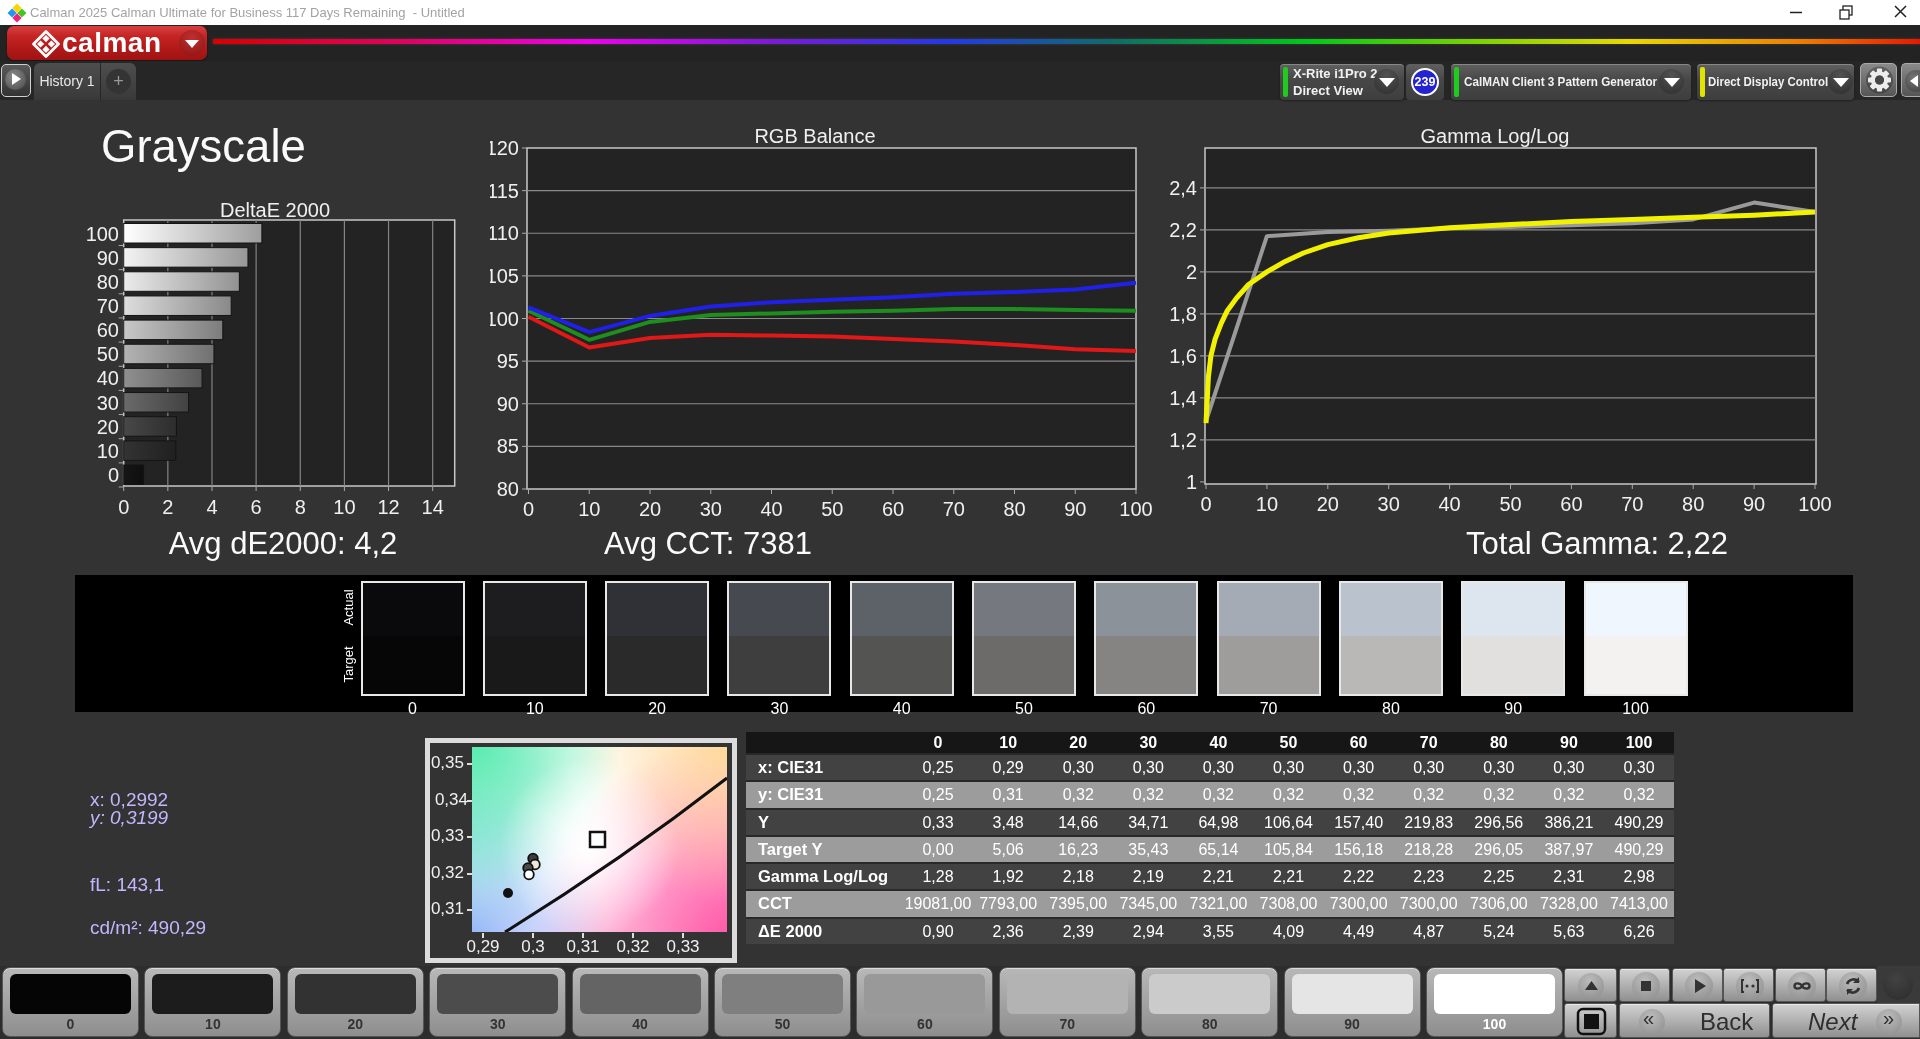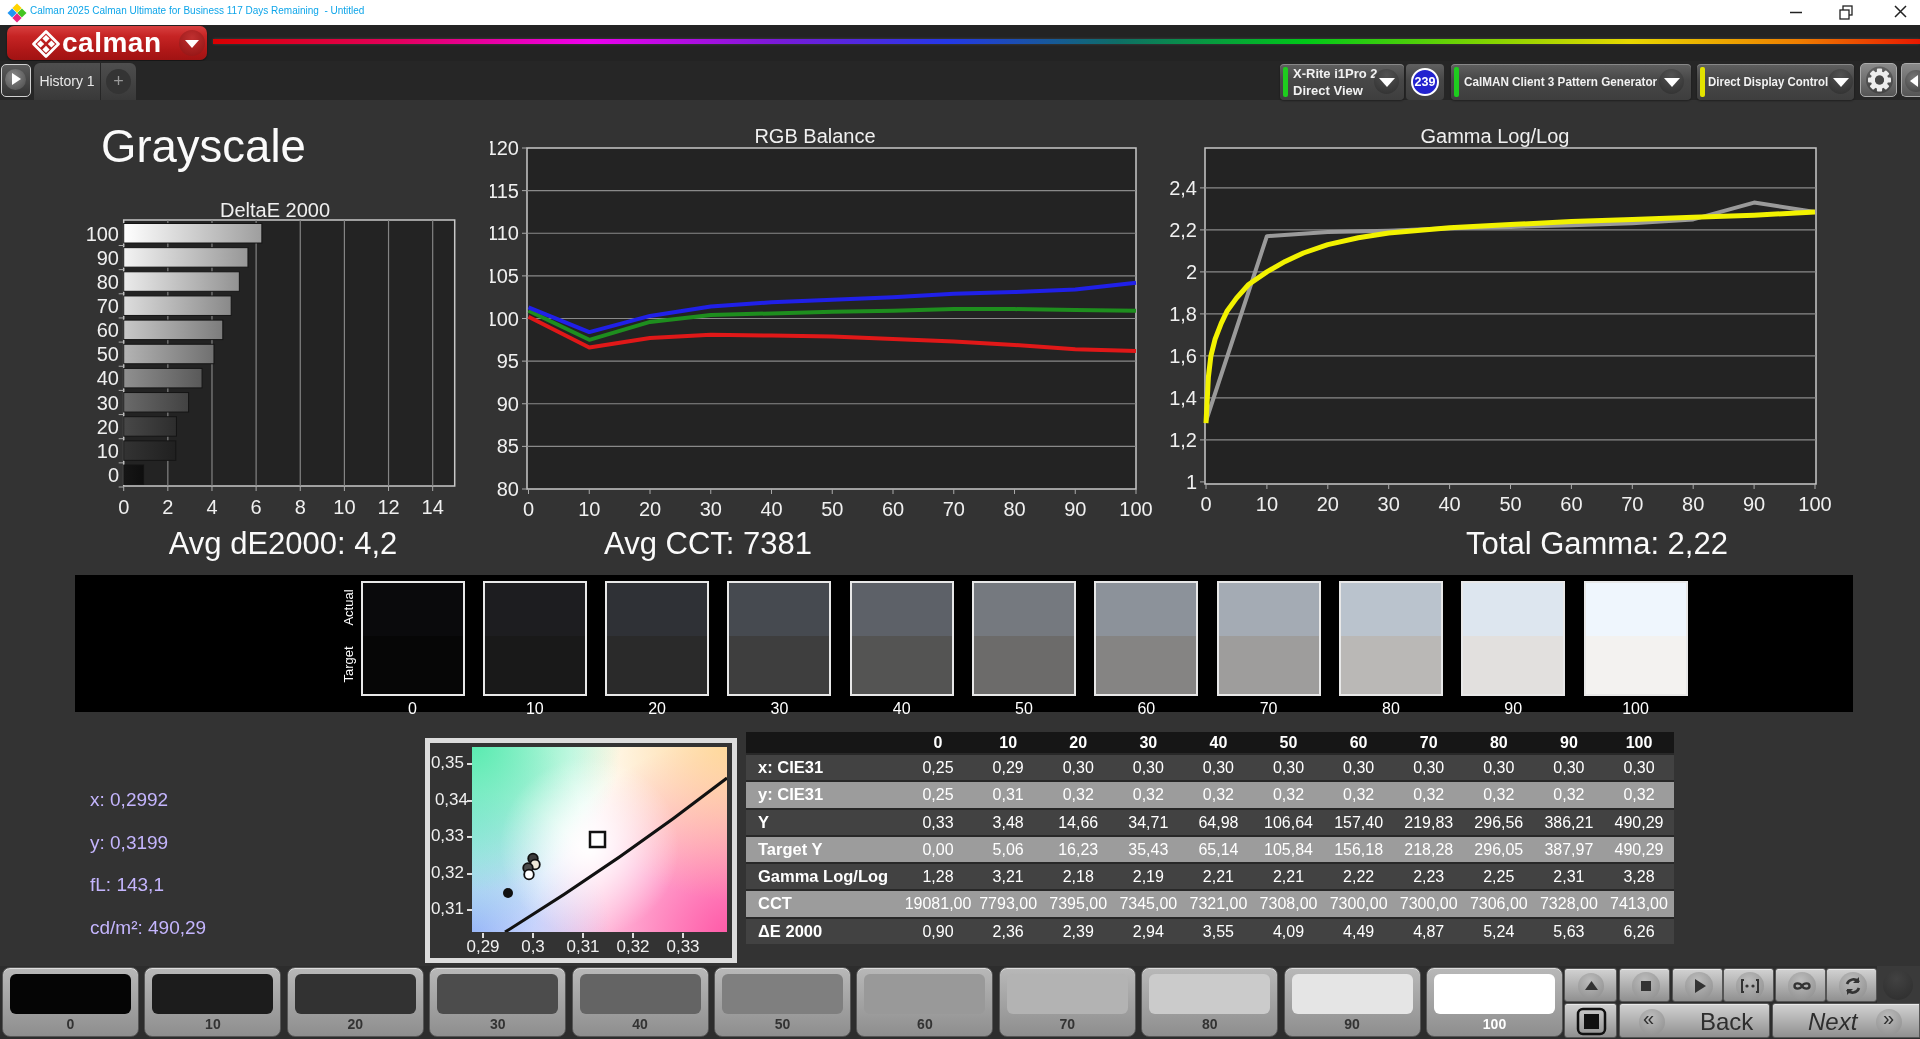--- a/index.html
+++ b/index.html
@@ -3,21 +3,21 @@
 <meta charset="utf-8">
 <style>
 * { margin:0; padding:0; box-sizing:border-box; }
 html,body { width:1920px; height:1039px; overflow:hidden; background:#333333;
   font-family:"Liberation Sans", sans-serif; }
 #root { position:absolute; left:0; top:0; width:1920px; height:1039px; }
 .abs { position:absolute; }
 
 
 #titlebar { left:0; top:0; width:1920px; height:25px; background:#ffffff; }
-#titletext { left:30px; top:5px; font-size:10px; color:#0ea5e9; }
+#titletext { left:30px; top:5px; font-size:13px; color:#a3a3a3; }
 
 
 #logobar { left:0; top:25px; width:1920px; height:36px; background:#232323; }
 #rainbow { left:213px; top:39px; width:1707px; height:5px;
   background:linear-gradient(to right,#d80000 0%,#e3005f 11%,#ee00ee 22%,#7a1ad8 33%,#2438e8 43%,#0e6e66 53%,#00c818 64%,#86d400 75%,#e8d800 83%,#ef7d00 93%,#e81800 100%);
   box-shadow:0 0 3px rgba(255,255,255,0.15);}
 #redbtn { left:7px; top:26px; width:200px; height:34px; border-radius:7px;
   background:linear-gradient(#d84040 0%,#c62424 30%,#b01818 70%,#a01313 100%);
   box-shadow:0 1px 2px rgba(0,0,0,0.5);}
 #redbtn .word { position:absolute; left:55px; top:1px; color:#fff; font-size:28px; font-weight:bold; letter-spacing:0.5px;}
@@ -486,21 +486,21 @@
       </div>
       <div class="swlab" style="left:1386.2px;">90</div>
       <div class="sw" style="left:1508.5px;">
         <div class="top" style="background:#eff6fd"></div>
         <div class="bot" style="background:#f3f2f0"></div>
       </div>
       <div class="swlab" style="left:1508.5px;">100</div>
     </div>
 
   <div class="abs crline" style="top:789px;">x: 0,2992</div>
-  <div class="abs crline" style="top:832px;">y: 0,3199</div>
+  <div class="abs crline" style="top:807px;font-style:italic;">y: 0,3199</div>
   <div class="abs crline" style="top:874px;">fL: 143,1</div>
   <div class="abs crline" style="top:917px;">cd/m²: 490,29</div>
 
   <div class="abs" id="cie">
     <div id="cieplot"></div>
     <svg style="position:absolute;left:42px;top:4px" width="255" height="185" viewBox="0 0 255 185">
       <path d="M 33,185 Q 148,114 255,31" stroke="#111" stroke-width="3" fill="none"></path>
       <rect x="118" y="85" width="15" height="15" fill="rgba(255,255,255,0.85)" stroke="#111" stroke-width="2.5"></rect>
       <circle cx="61" cy="111.5" r="4.8" fill="#3c3c3c" stroke="#111" stroke-width="1.8"></circle>
       <circle cx="63" cy="117.5" r="4.8" fill="#efe8d8" stroke="#111" stroke-width="1.8"></circle>
@@ -597,30 +597,30 @@
         <div class="rc">105,84</div>
         <div class="rc">156,18</div>
         <div class="rc">218,28</div>
         <div class="rc">296,05</div>
         <div class="rc">387,97</div>
         <div class="rc">490,29</div>
       </div>
       <div class="trow dr dark">
         <div class="rl">Gamma Log/Log</div>
         <div class="rc">1,28</div>
-        <div class="rc">3,21</div>
+        <div class="rc">1,92</div>
         <div class="rc">2,18</div>
         <div class="rc">2,19</div>
         <div class="rc">2,21</div>
         <div class="rc">2,21</div>
         <div class="rc">2,22</div>
         <div class="rc">2,23</div>
         <div class="rc">2,25</div>
         <div class="rc">2,31</div>
-        <div class="rc">3,28</div>
+        <div class="rc">2,98</div>
       </div>
       <div class="trow dr light">
         <div class="rl">CCT</div>
         <div class="rc">19081,00</div>
         <div class="rc">7793,00</div>
         <div class="rc">7395,00</div>
         <div class="rc">7345,00</div>
         <div class="rc">7321,00</div>
         <div class="rc">7308,00</div>
         <div class="rc">7300,00</div>

